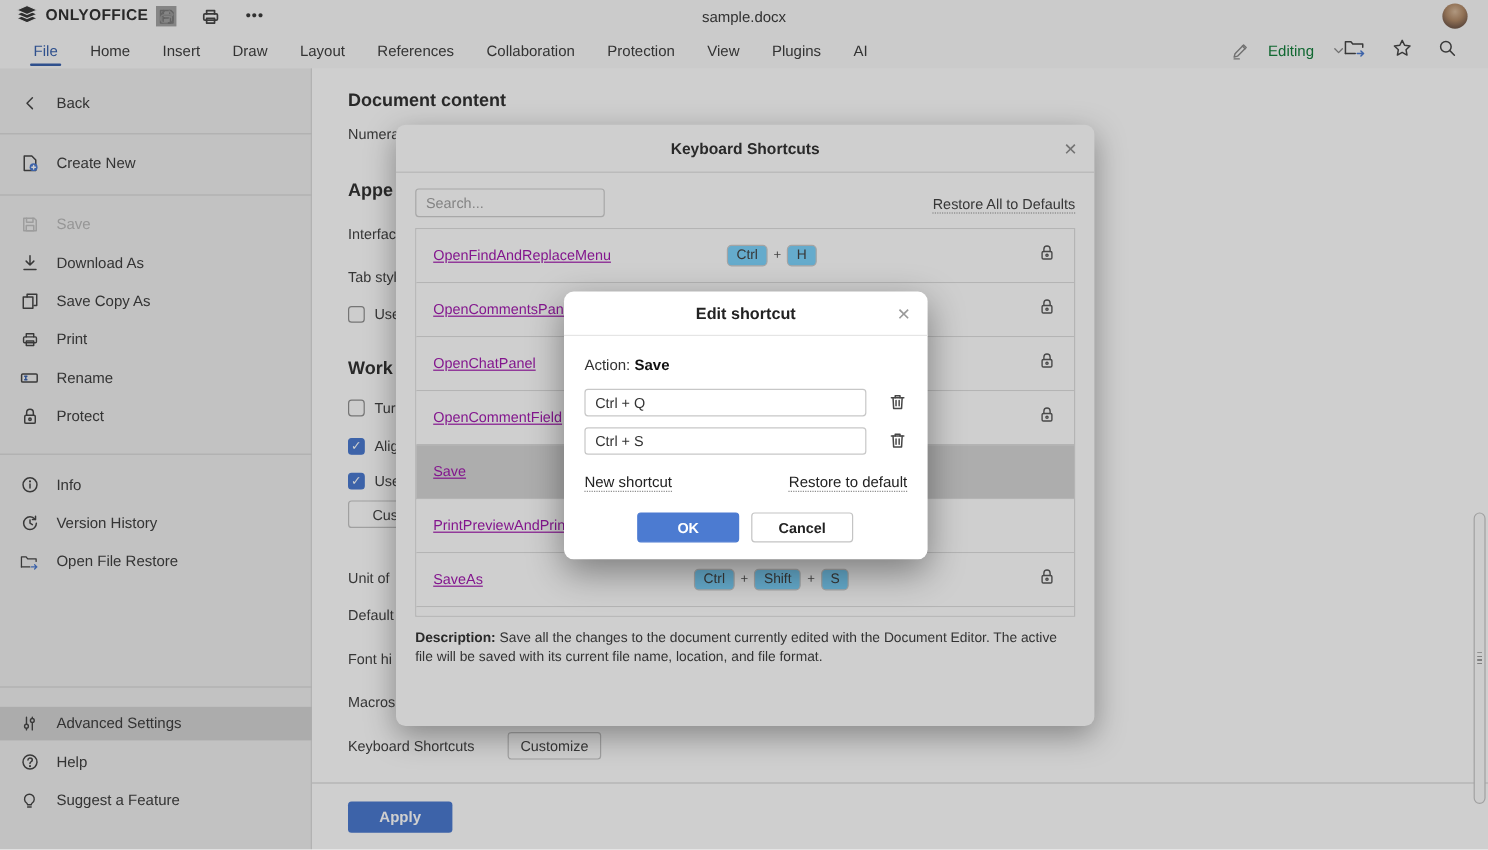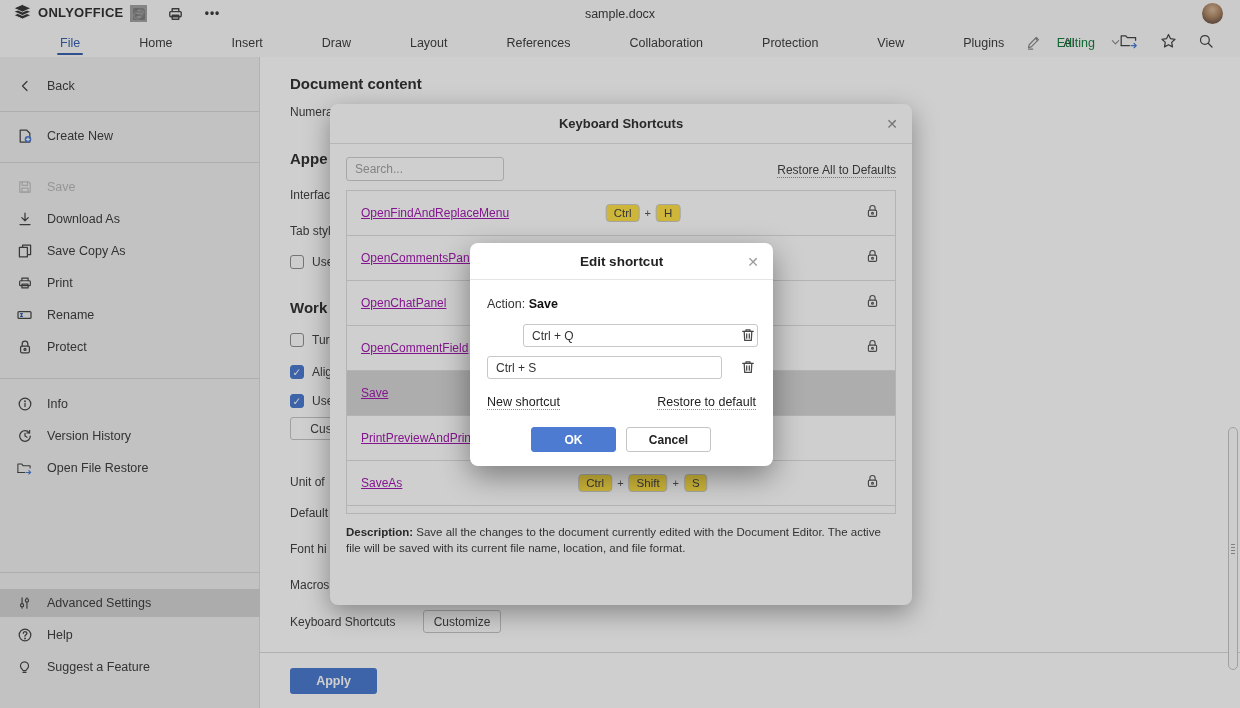--- a/index.html
+++ b/index.html
@@ -14,21 +14,21 @@
   .logo-text { font-size:13px; font-weight:bold; color:#333; letter-spacing:.3px; }
   .qat { position:absolute; left:130px; top:5px; display:flex; gap:20px; }
   .qat .tbtn { width:17px; height:17px; display:flex; align-items:center; justify-content:center; cursor:pointer; }
   .tbtn.disabled svg { stroke:#bcbcbc; }
   .tbtn.dim svg { stroke:#9a9a9a; }
   .ellipsis { font-size:12px; font-weight:bold; color:#3d3d3d; letter-spacing:1px; line-height:17px; }
   .doc-title { position:absolute; left:50%; top:7px; transform:translateX(-50%); font-size:12.5px; color:#3d3d3d; }
   .avatar { position:absolute; right:17px; top:3px; width:21px; height:21px; border-radius:50%;
             background:radial-gradient(circle at 50% 32%, #d9bb9d 0%, #b28b69 42%, #7c6150 72%, #57463a 100%); }
   .tabs-row { position:relative; height:29px; display:flex; align-items:center; gap:27px; padding-left:28px; }
-  .tab { font-size:12.5px; color:#3f3f3f; cursor:pointer; white-space:nowrap; position:relative; height:100%; display:flex; align-items:center;margin-left:32px; }
+  .tab { font-size:12.5px; color:#3f3f3f; cursor:pointer; white-space:nowrap; position:relative; height:100%; display:flex; align-items:center; }
   .tab.active { color:#3a63ae; }
   .tab.active::after { content:""; position:absolute; left:-3px; right:-3px; bottom:2px; height:2.5px; background:#3a63ae; border-radius:2px; }
   .mode-group { position:absolute; right:120px; top:0; height:100%; display:flex; align-items:center; gap:16px; color:#15803d; }
   .mode-group .mode-label { font-size:12.5px; }
   .hdr-icons { position:absolute; right:26px; top:0; height:100%; display:flex; align-items:center; gap:21px; }
   .hdr-icons .tbtn { cursor:pointer; }
 
   
   .sidebar { position:absolute; left:0; top:57px; width:260px; height:651px; background:#efefef; border-right:1px solid #dcdcdc; z-index:1; }
   .side-item { position:absolute; left:0; width:260px; height:28px; display:flex; align-items:center; gap:14px; padding-left:16px; cursor:pointer; font-size:12.5px; color:#404040; }
@@ -62,21 +62,21 @@
   .ks-search::placeholder { color:#a3a3a3; }
   .link-dotted { font-size:12px; color:#444; border-bottom:1px dotted #8f8f8f; cursor:pointer; white-space:nowrap; }
   .ks-restore { position:absolute; right:16px; top:59px; }
   .ks-table { position:absolute; left:16px; top:86px; width:550px; border:1px solid #dedede; }
   .ks-row { position:relative; height:45px; border-bottom:1px solid #dedede; display:flex; align-items:center; background:#fff; }
   .ks-row:last-child { border-bottom:none; }
   .ks-row.partial { height:7px; }
   .ks-row.selected { background:#d6d6d6; }
   .ks-name { font-size:12px; color:#a21caf; padding-left:14px;text-decoration:underline; }
   .ks-keys { position:absolute; left:50%; transform:translateX(-50%); margin-left:22px; display:flex; align-items:center; gap:5px; }
-  .kbd { display:inline-flex; align-items:center; padding:2px 7px; min-width:14px; justify-content:center; border:1px solid #cbcbcb; border-radius:4px; background:#fde047; font-size:11.5px; color:#444; }
+  .kbd { display:inline-flex; align-items:center; padding:2px 7px; min-width:14px; justify-content:center; border:1px solid #cbcbcb; border-radius:4px; background:#7dd3fc; font-size:11.5px; color:#444; }
   .plus { font-size:11px; color:#555; }
   .ks-lock { position:absolute; right:16px; top:50%; transform:translateY(-50%); }
   .ks-desc { position:absolute; left:16px; top:420px; width:552px; font-size:11.5px; line-height:16px; color:#3f3f3f; }
   .ks-desc b { color:#333; }
 
   
   .dim { position:absolute; inset:0; background:rgba(0,0,0,0.19); z-index:40; }
 
   
   .ed-dialog { position:absolute; left:470px; top:243px; width:303px; height:223px; background:#fff; border-radius:8px;
@@ -460,21 +460,21 @@
 
 <div class="ed-dialog">
   <div class="ed-header">
     <div class="ed-title">Edit shortcut</div>
     <span class="ed-close">✕</span>
   </div>
   <div class="ed-action">
     <span>Action:</span>
     <b>Save</b>
   </div>
-  <input class="ed-input" style="top: 81px; margin-left: 36px;" value="Ctrl + Q">
+  <input class="ed-input" style="top: 81px;" value="Ctrl + Q">
   <span class="ed-trash" style="top:84px">
     <svg width="16" height="16" viewBox="0 0 16 16">
         <path d="M2.8 4.4h10.4"></path>
         <path d="M6 4.4V2.8h4v1.6"></path>
         <path d="M4.2 4.4l.5 9h6.6l.5-9"></path>
         <path d="M6.7 6.8v4.4M9.3 6.8v4.4"></path>
       </svg>
   </span>
   <input class="ed-input" style="top: 113px;" value="Ctrl + S">
   <span class="ed-trash" style="top:116px">

